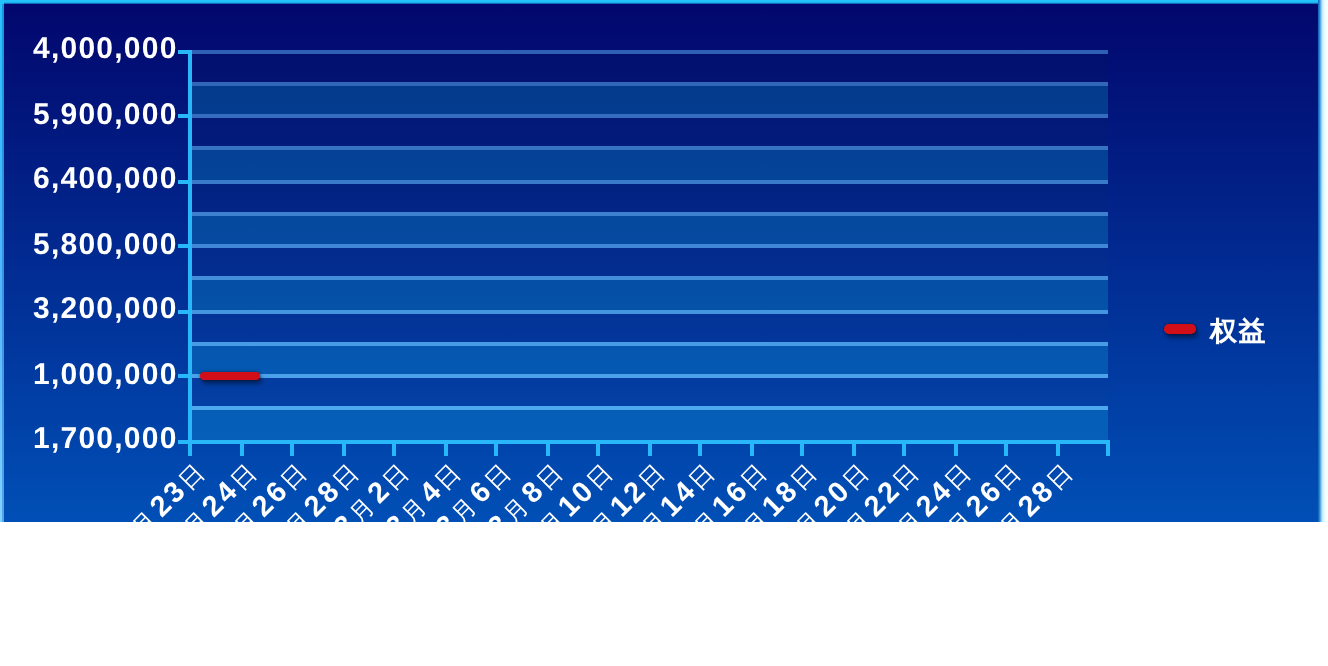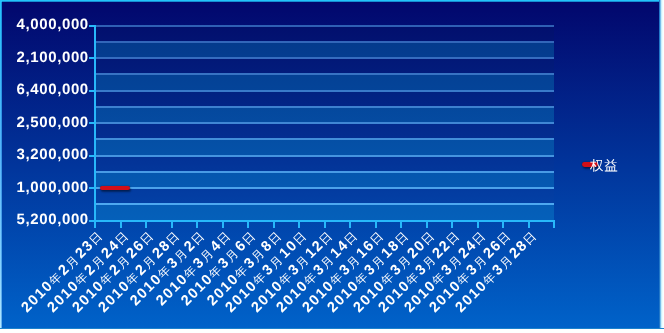--- a/index.html
+++ b/index.html
@@ -1,18 +1,18 @@
 <!DOCTYPE html>
 <html><head>
 <meta charset="utf-8">
 <style>
 html,body{margin:0;padding:0;background:#ffffff;}
 body{width:664px;height:333px;overflow:hidden;font-family:"Liberation Sans",sans-serif;
   -webkit-font-smoothing:antialiased;text-rendering:geometricPrecision;}
-#page{position:relative;width:664px;height:329px;background:#ef4444;overflow:hidden;}
+#page{position:relative;width:664px;height:261px;background:#ef4444;overflow:hidden;}
 #chart{position:absolute;left:0;top:0;width:661px;height:330px;overflow:hidden;
   background:linear-gradient(to bottom,#02066c 0%,#0063ca 100%);}
 #border{position:absolute;left:0;top:0;width:661px;height:330px;pointer-events:none;}
 #border .bt{position:absolute;left:0;top:0;width:661px;height:2px;
   background:linear-gradient(to bottom,#23c3fa 0%,#23c3fa 55%,#0a4aa0 100%);}
 #border .bl{position:absolute;left:0;top:0;width:2px;height:330px;
   background:linear-gradient(to bottom,#23c3fa 0%,#55b4fa 45%,#84d2ff 80%,#b4e8ff 100%);}
 #border .bl2{position:absolute;left:1px;top:2px;width:1px;height:328px;
   background:linear-gradient(to bottom,rgba(20,110,200,.55) 0%,rgba(40,130,220,.5) 100%);}
 #glow{position:absolute;left:659px;top:0;width:5px;height:333px;
@@ -80,26 +80,26 @@
         <div class="ytick" style="left: 89px; top: 24.5px; width: 6px; background: rgb(40, 184, 250);"></div>
         <div class="ytick" style="left: 89px; top: 57px; width: 6px; background: rgb(40, 184, 250);"></div>
         <div class="ytick" style="left: 89px; top: 89.5px; width: 6px; background: rgb(40, 184, 250);"></div>
         <div class="ytick" style="left: 89px; top: 122px; width: 6px; background: rgb(40, 184, 250);"></div>
         <div class="ytick" style="left: 89px; top: 154.5px; width: 6px; background: rgb(40, 184, 250);"></div>
         <div class="ytick" style="left: 89px; top: 187px; width: 6px; background: rgb(40, 184, 250);"></div>
         <div class="ytick" style="left: 89px; top: 219.5px; width: 6px; background: rgb(40, 184, 250);"></div>
       </div>
   <div id="ylabels">
         <div class="ylabel" style="right: 572.2px; top: 17px;">4,000,000</div>
-        <div class="ylabel" style="right: 572.2px; top: 49.5px;">2,100,000</div>
+        <div class="ylabel" style="right: 572.2px; top: 49.5px;">5,900,000</div>
         <div class="ylabel" style="right: 572.2px; top: 82px;">6,400,000</div>
-        <div class="ylabel" style="right: 572.2px; top: 114.5px;">2,500,000</div>
+        <div class="ylabel" style="right: 572.2px; top: 114.5px;">5,800,000</div>
         <div class="ylabel" style="right: 572.2px; top: 147px;">3,200,000</div>
         <div class="ylabel" style="right: 572.2px; top: 179.5px;">1,000,000</div>
-        <div class="ylabel" style="right: 572.2px; top: 212px;">5,200,000</div>
+        <div class="ylabel" style="right: 572.2px; top: 212px;">1,700,000</div>
       </div>
   <div id="xticks">
         <div class="xtick" style="left: 94px; top: 221.5px; height: 6px; background: rgb(40, 184, 250);"></div>
         <div class="xtick" style="left: 119.5px; top: 221.5px; height: 6px; background: rgb(40, 184, 250);"></div>
         <div class="xtick" style="left: 145px; top: 221.5px; height: 6px; background: rgb(40, 184, 250);"></div>
         <div class="xtick" style="left: 170.5px; top: 221.5px; height: 6px; background: rgb(40, 184, 250);"></div>
         <div class="xtick" style="left: 196px; top: 221.5px; height: 6px; background: rgb(40, 184, 250);"></div>
         <div class="xtick" style="left: 221.5px; top: 221.5px; height: 6px; background: rgb(40, 184, 250);"></div>
         <div class="xtick" style="left: 247px; top: 221.5px; height: 6px; background: rgb(40, 184, 250);"></div>
         <div class="xtick" style="left: 272.5px; top: 221.5px; height: 6px; background: rgb(40, 184, 250);"></div>
@@ -133,21 +133,21 @@
         <div class="xlabel" style="left: 253px; top: 227px; width: 200px; transform: rotate(-45deg);"><span class="lat">2010</span><span class="cjk">年</span><span class="lat">3</span><span class="cjk">月</span><span class="lat">22</span><span class="cjk">日</span></div>
         <div class="xlabel" style="left: 278.5px; top: 227px; width: 200px; transform: rotate(-45deg);"><span class="lat">2010</span><span class="cjk">年</span><span class="lat">3</span><span class="cjk">月</span><span class="lat">24</span><span class="cjk">日</span></div>
         <div class="xlabel" style="left: 304px; top: 227px; width: 200px; transform: rotate(-45deg);"><span class="lat">2010</span><span class="cjk">年</span><span class="lat">3</span><span class="cjk">月</span><span class="lat">26</span><span class="cjk">日</span></div>
         <div class="xlabel" style="left: 329.5px; top: 227px; width: 200px; transform: rotate(-45deg);"><span class="lat">2010</span><span class="cjk">年</span><span class="lat">3</span><span class="cjk">月</span><span class="lat">28</span><span class="cjk">日</span></div>
       </div>
   <div id="seriesLayer">
         <div class="redline" style="left: 99.94px; top: 185.8px; width: 29.9px; height: 4.4px; background: rgb(210, 15, 24);"></div>
       </div>
   <div id="legend">
         <div class="legend-line" style="left: 582px; top: 162px; width: 15.5px; height: 4.6px; background: rgb(210, 15, 24);"></div>
-        <div class="legend-text" style="left: 590px; top: 160px;">权益</div>
+        <div class="legend-text" style="left: 605px; top: 160px; font-weight: bold;">权益</div>
       </div>
   <div id="border">
         <div class="bt"></div>
         <div class="bl"></div>
         <div class="bl2"></div>
       </div>
 </div>
 <div id="glow"></div>
 <div id="glowb"></div>
 </div>

